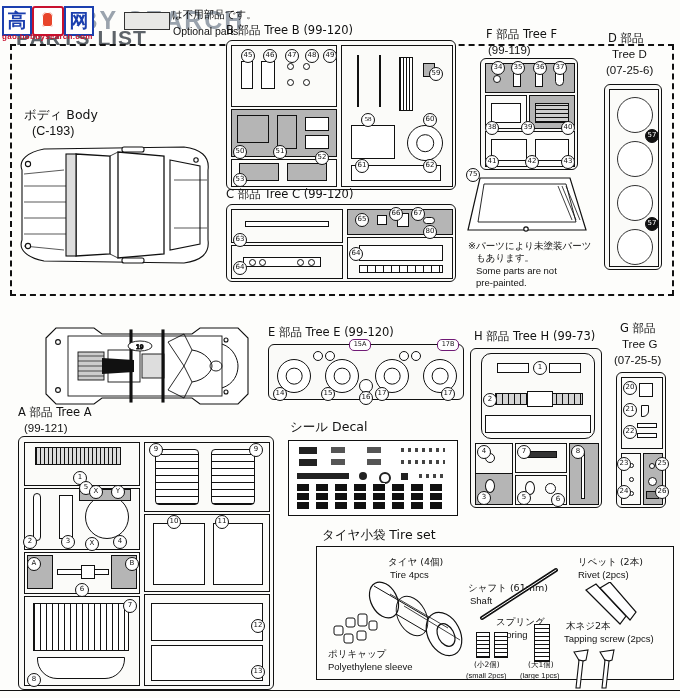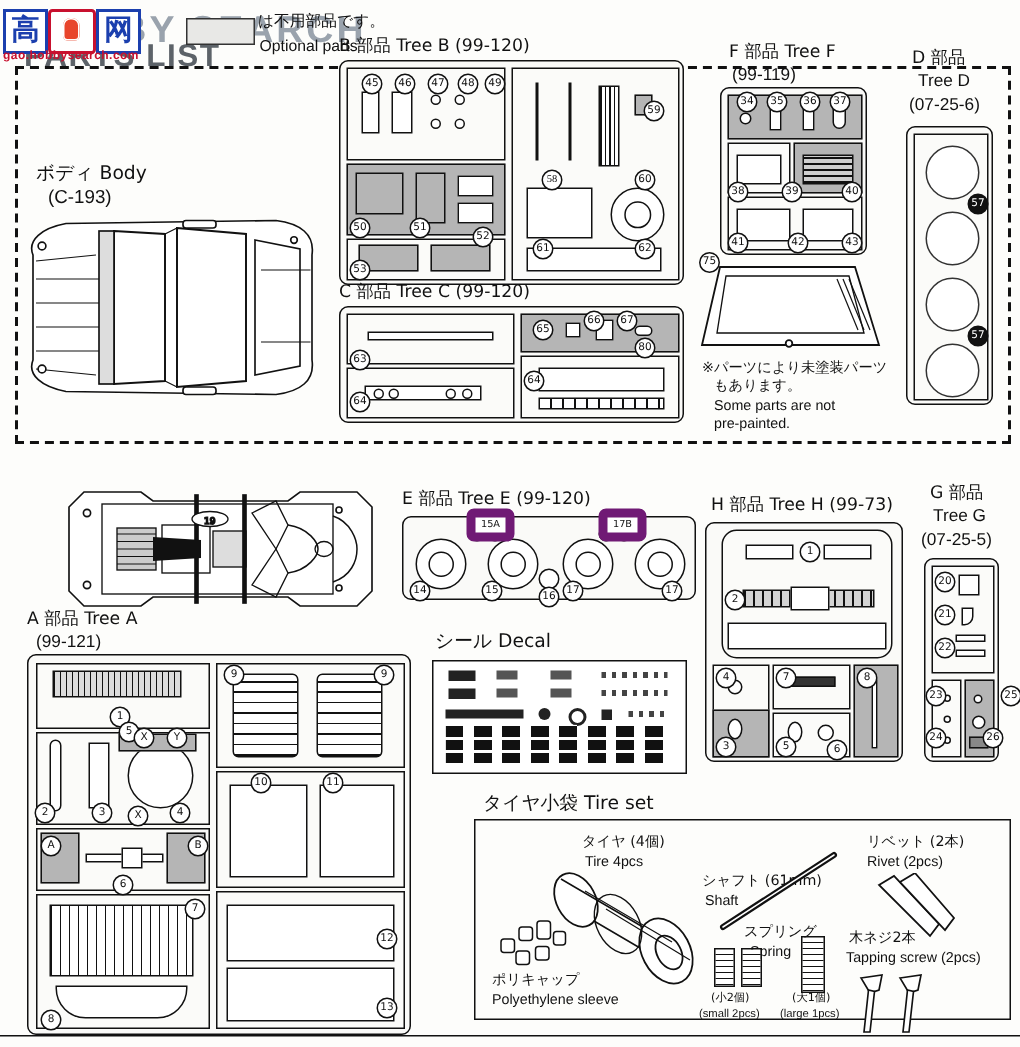--- a/index.html
+++ b/index.html
@@ -39,22 +39,22 @@
   
   .tree{position:absolute;border:1.6px solid #111;border-radius:6px;background:#fafaf8;box-sizing:border-box;}
   .runner{position:absolute;border:1.3px solid #111;box-sizing:border-box;background:#fbfbf9;}
   .runner.g{background:#b5b5b5;}
   .pc{position:absolute;border:1.1px solid #111;box-sizing:border-box;background:#fff;}
   .pc.g{background:#b5b5b5;}
   .pc.r{border-radius:50%;}
   .num{position:absolute;width:12px;height:12px;border:1px solid #111;border-radius:50%;background:#fff;
        font-size:7px;line-height:11px;text-align:center;color:#111;font-family:"DejaVu Sans",sans-serif;}
   .num.dk{background:#111;color:#fff;border-color:#111;}
-  .numw{position:absolute;height:10px;min-width:16px;border:6px solid #701a75;border-radius:5px;background:#fff;
-       font-size:6.5px;line-height:9px;text-align:center;padding:0 2px;font-family:"DejaVu Sans",sans-serif;}
+  .numw{position:absolute;height:10px;min-width:16px;border:1px solid #701a75;border-radius:5px;background:#fff;
+       font-size:6.5px;line-height:9px;text-align:center;padding:0 2px;font-family:"DejaVu Sans",sans-serif;margin-left:38px;}
   .vl{position:absolute;background:#111;}
   .wheel{position:absolute;border-radius:50%;border:1.3px solid #111;background:#fff;}
   .wheel::after{content:"";position:absolute;left:50%;top:50%;width:46%;height:46%;transform:translate(-50%,-50%);
        border-radius:50%;border:1.2px solid #111;background:#fff;}
   .hub{position:absolute;border-radius:50%;border:1.2px solid #333;background:#fff;}
 
   .note{position:absolute;line-height:1.3;}
   svg{display:block;}
 </style>
 </head>
@@ -398,21 +398,21 @@
     <div class="pc r" style="left:12px;top:104px;width:5px;height:5px;"></div>
     <div class="pc r" style="left:12px;top:118px;width:5px;height:5px;"></div>
     <div class="pc r" style="left:32px;top:90px;width:6px;height:6px;"></div>
     <div class="pc r" style="left:31px;top:104px;width:9px;height:9px;"></div>
     <div class="pc" style="left:29px;top:118px;width:13px;height:8px;background:#888;"></div>
     <div class="num" style="left:6px;top:8px;">20</div>
     <div class="num" style="left:6px;top:30px;">21</div>
     <div class="num" style="left:6px;top:52px;">22</div>
     <div class="num" style="left:0px;top:84px;">23</div>
     <div class="num" style="left:0px;top:112px;">24</div>
-    <div class="num" style="left:50px;top:84px;">25</div>
+    <div class="num" style="left:38px;top:84px;">25</div>
     <div class="num" style="left:38px;top:112px;">26</div>
   </div>
 
   <div class="lbl jp t13" style="left:290px;top:420px;">シール Decal</div>
   <div class="solid" style="left:288px;top:440px;width:168px;height:74px;background:#fff;">
     <div style="position:absolute;left:10px;top:6px;width:18px;height:7px;background:#222;"></div>
     <div style="position:absolute;left:10px;top:18px;width:18px;height:7px;background:#222;"></div>
     <div style="position:absolute;left:42px;top:6px;width:14px;height:6px;background:#555;"></div>
     <div style="position:absolute;left:42px;top:18px;width:14px;height:6px;background:#555;"></div>
     <div style="position:absolute;left:78px;top:6px;width:14px;height:6px;background:#555;"></div>

